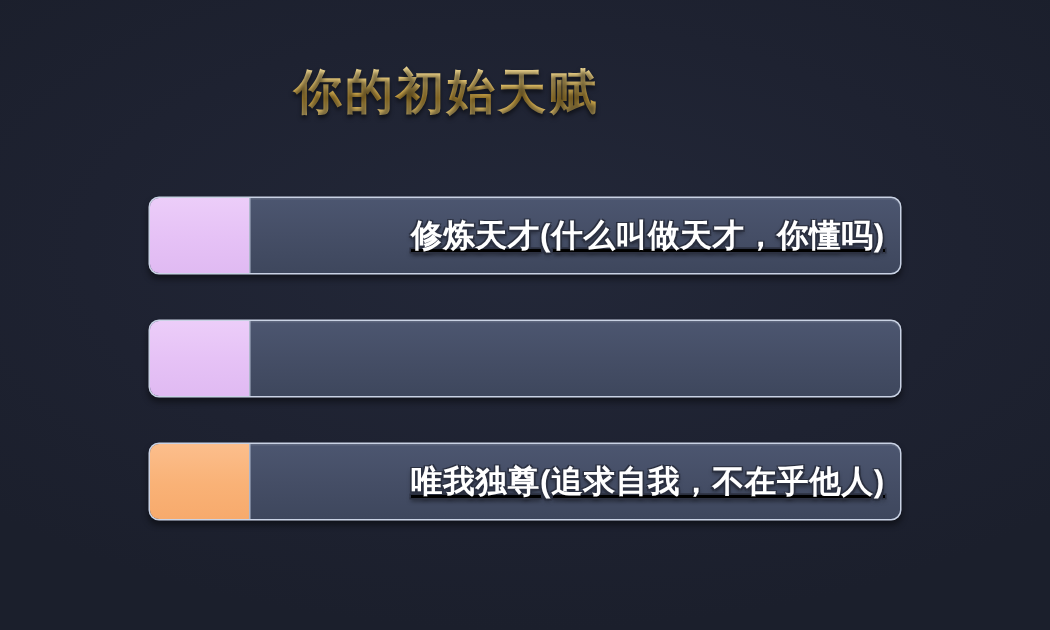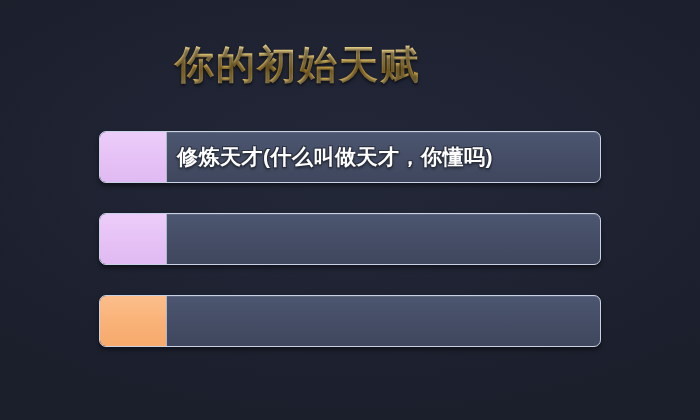--- a/index.html
+++ b/index.html
@@ -22,21 +22,21 @@
       radial-gradient(ellipse 70% 60% at 50% 40%, #232839 0%, #1e2231 60%, #1b1f2c 100%);
   }
 
   
   .title {
     position: absolute;
     top: 44px;
     left: 0;
     width: 596px;
     text-align: center;
-    font-size: 39px;
+    font-size: 32px;
     font-weight: bold;
     letter-spacing: 2px;
     line-height: 1.1;
     color: #e0bb59;
     background: linear-gradient(180deg, #f2dc9a 0%, #e5c268 38%, #cfa33d 62%, #e8ce83 100%);
     -webkit-background-clip: text;
     background-clip: text;
     -webkit-text-fill-color: transparent;
     text-shadow: 0 2px 3px rgba(0,0,0,0.55);
     user-select: none;
@@ -77,22 +77,23 @@
     background: linear-gradient(180deg, #eccdf9 0%, #e6c2f6 50%, #e0baf2 100%);
   }
   .option-swatch.orange {
     background: linear-gradient(180deg, #fcbe8c 0%, #f9b277 52%, #f7aa6c 100%);
   }
 
   .option-body {
     flex: 1 1 auto;
     display: flex;
     align-items: center;
-    justify-content: flex-start;
+    justify-content: flex-end;
     padding: 0 10px;
+    text-decoration: underline;
   }
 
   .option-label {
     font-size: 21px;
     font-weight: bold;
     color: #ffffff;
     letter-spacing: 0.5px;
     white-space: nowrap;
     text-shadow:
       -1px -1px 0 #2b3040,
@@ -118,16 +119,19 @@
         <span class="option-label">修炼天才(什么叫做天才，你懂吗)</span>
       </div>
     </div>
 
     <div class="option-row">
       <div class="option-swatch lavender"></div>
     </div>
 
     <div class="option-row">
       <div class="option-swatch orange"></div>
+      <div class="option-body">
+        <span class="option-label">唯我独尊(追求自我，不在乎他人)</span>
+      </div>
     </div>
 
   </div>
 </div>
 
 </body></html>

